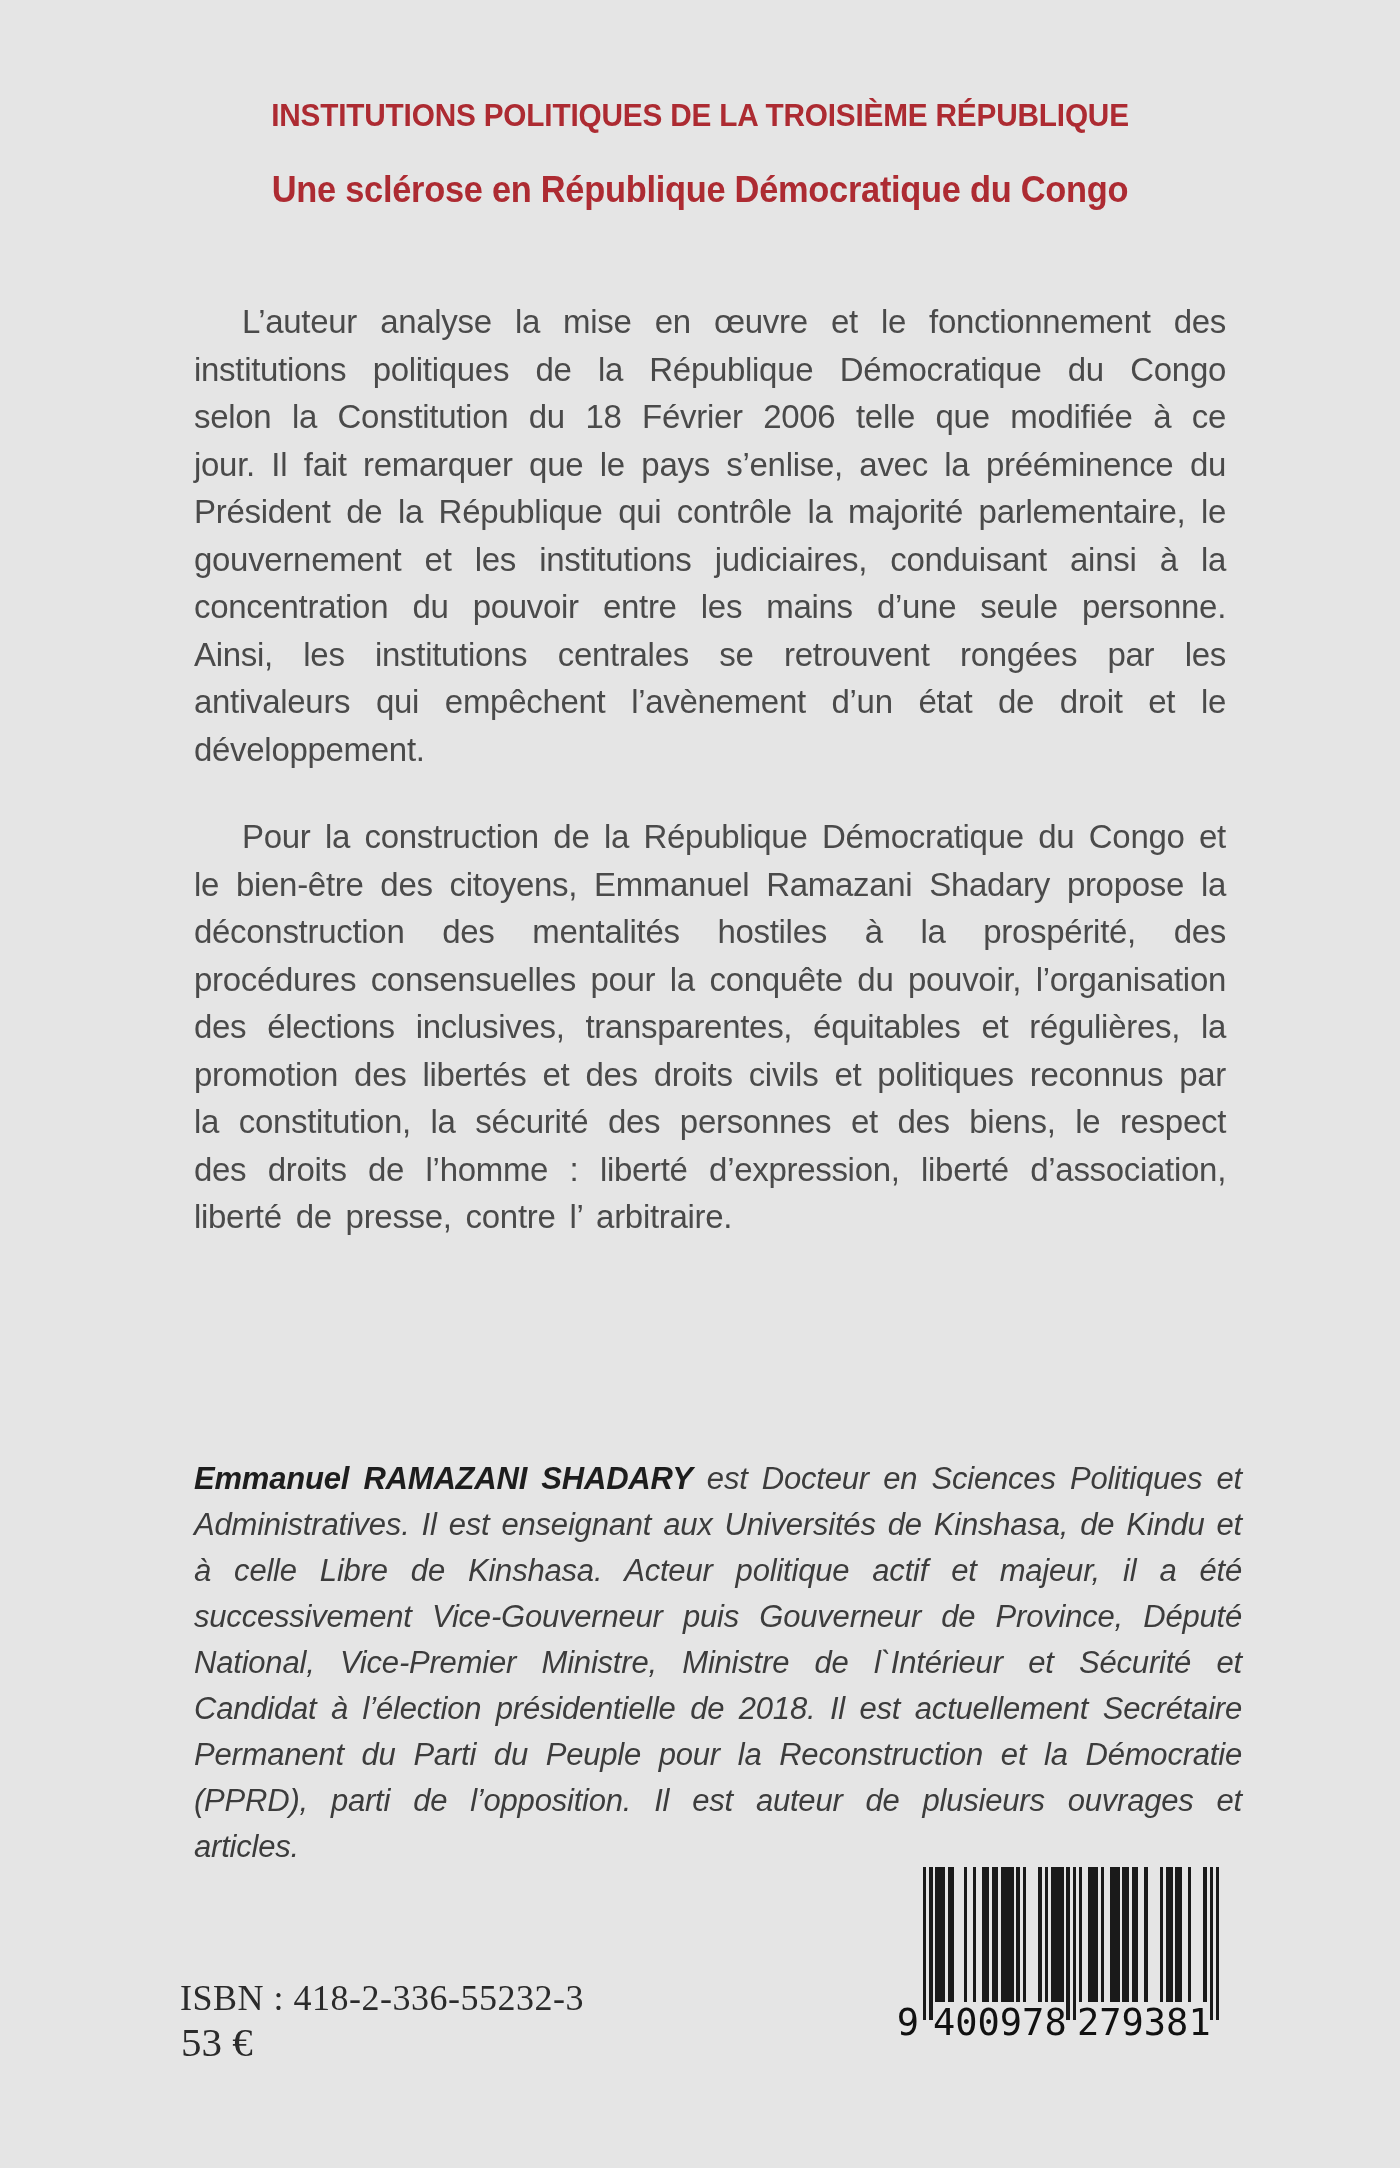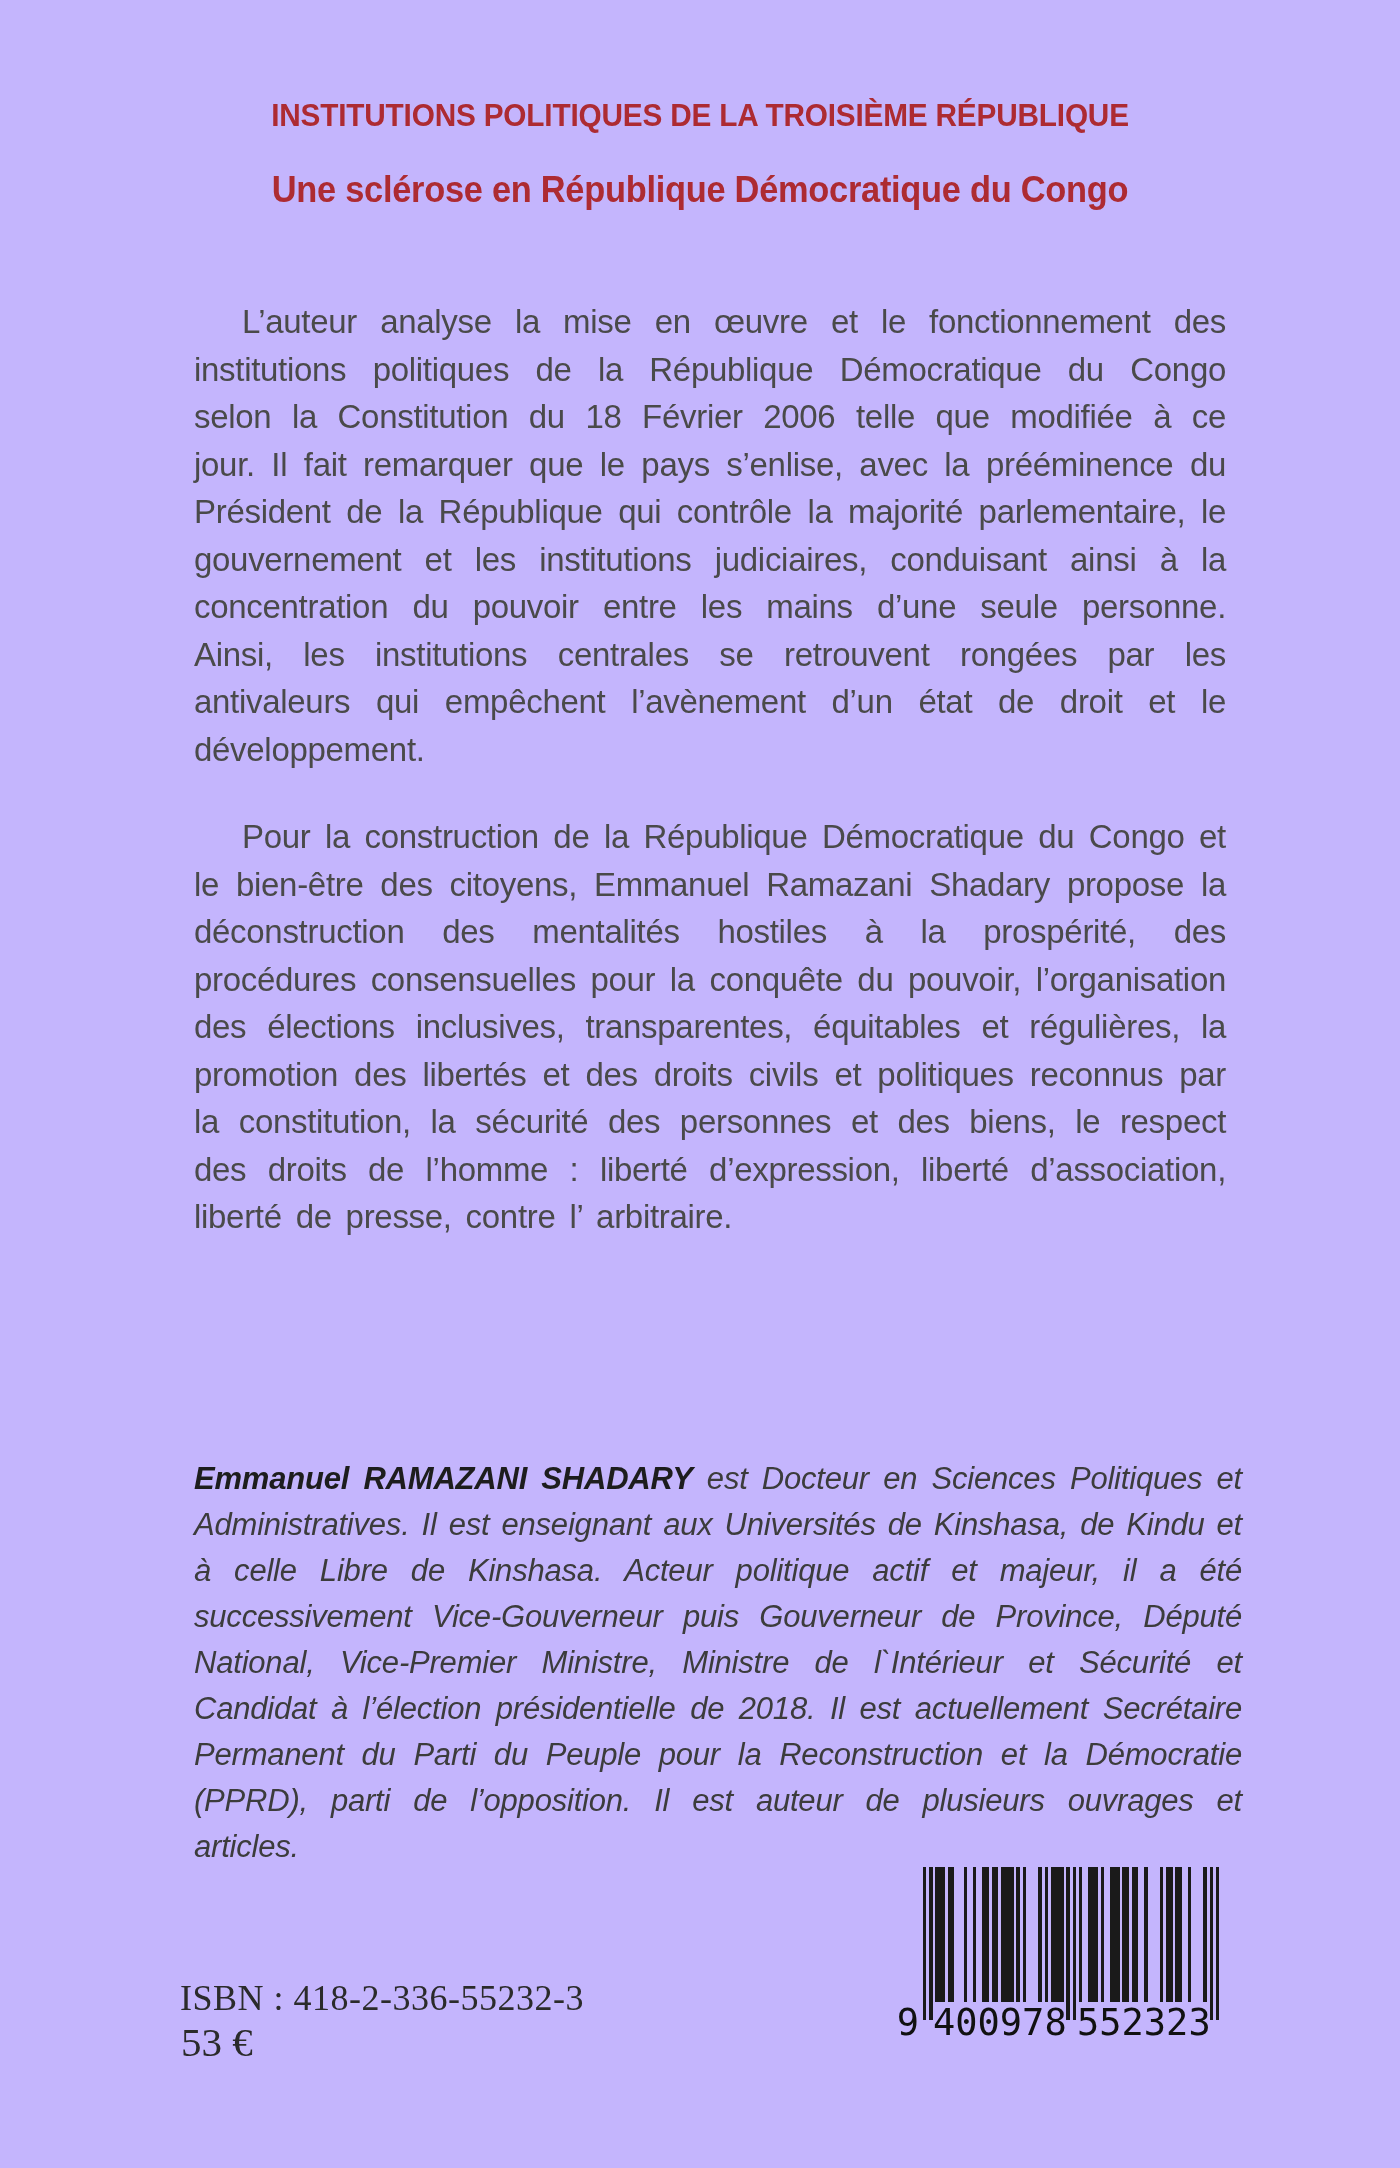--- a/index.html
+++ b/index.html
@@ -1,20 +1,20 @@
 <!DOCTYPE html>
 <html><head>
 <meta charset="utf-8">
 <style>
   html, body { margin: 0; padding: 0; background: #ffffff; }
   .page {
     position: relative;
     width: 1400px;
     height: 2168px;
-    background: #c4b5fd;
+    background: #e5e5e5;
     font-family: "Liberation Sans", sans-serif;
     overflow: hidden;
   }
   .book-title {
     position: absolute;
     top: 99px; left: 0;
     width: 100%;
     margin: 0;
     text-align: center;
     color: #AD2B32;
@@ -190,16 +190,16 @@
         <span class="bar" style="left: 246.147px; width: 3.46579px;"></span>
         <span class="bar" style="left: 252.379px; width: 3.46579px;"></span>
         <span class="bar" style="left: 255.495px; width: 3.46579px;"></span>
         <span class="bar" style="left: 264.842px; width: 3.46579px;"></span>
         <span class="bar" style="left: 280.421px; width: 3.46579px;"></span>
         <span class="bar tall" style="left: 286.653px; width: 3.46579px;"></span>
         <span class="bar tall" style="left: 292.884px; width: 3.46579px;"></span>
       </div>
     <span class="bc-digit bc-lead">9</span>
     <span class="bc-digit bc-left">400978</span>
-    <span class="bc-digit bc-right">552323</span>
+    <span class="bc-digit bc-right">279381</span>
   </div>
 
 </div>
 
 </body></html>

